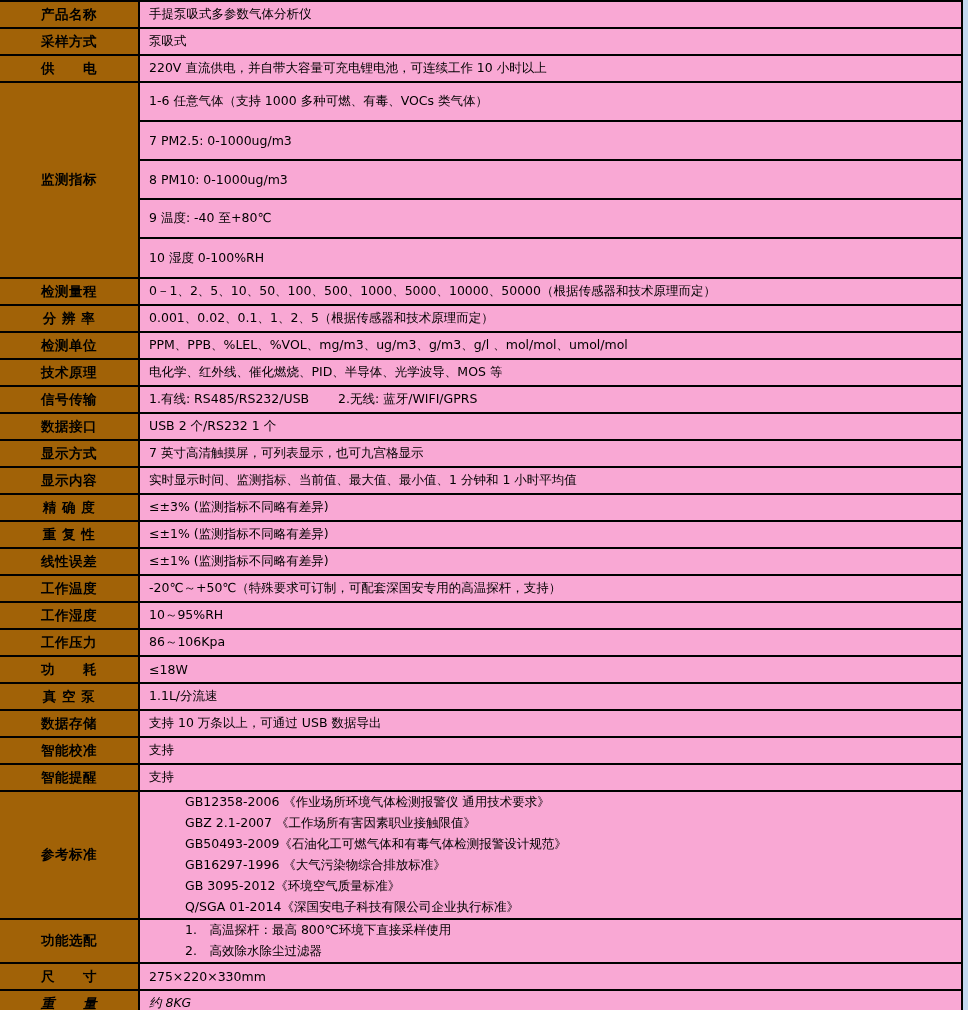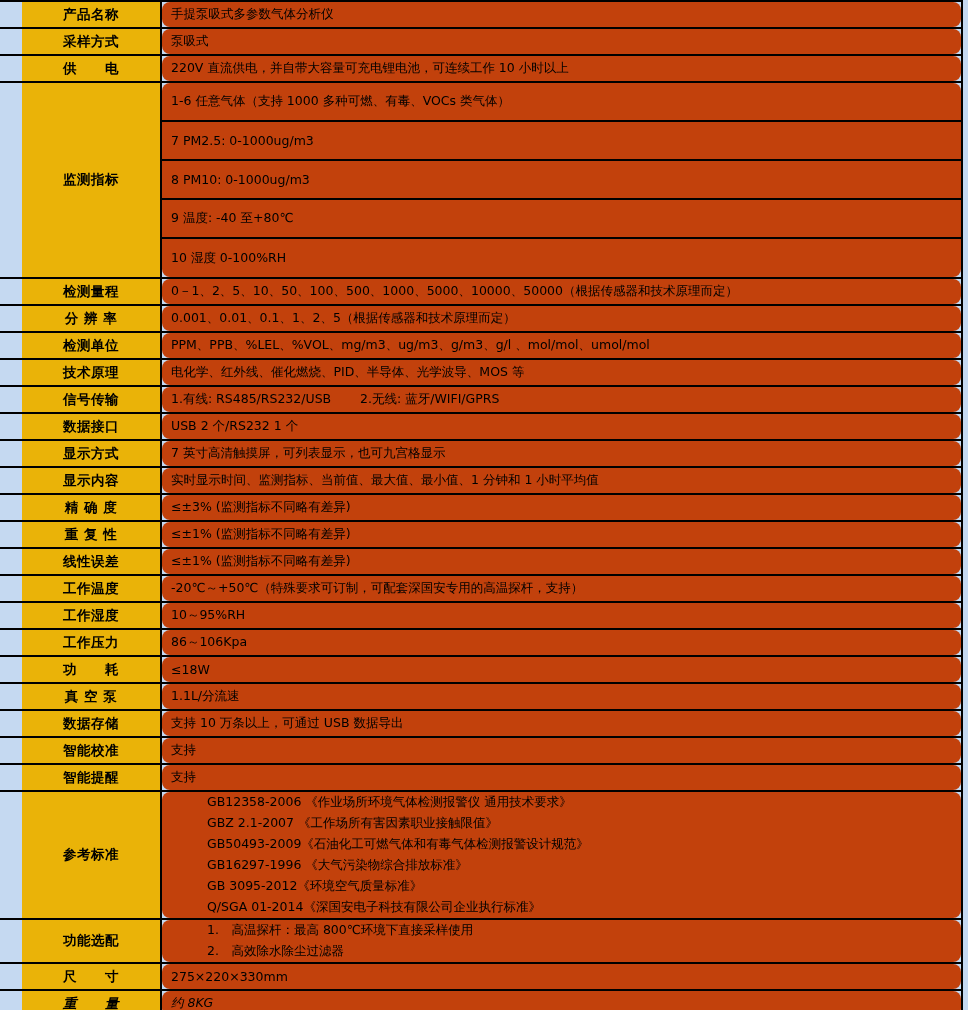--- a/index.html
+++ b/index.html
@@ -25,40 +25,38 @@
     border-bottom: 2px solid #000;
   }
   .row:last-child {
     border-bottom: none;
     font-style: italic;
   }
   .label {
     width: 140px;
     flex-shrink: 0;
     box-sizing: border-box;
-    background: #eab308;
+    background: #a16207;
     border-right: 2px solid #000;
     display: flex;
     align-items: center;
     justify-content: center;
     font-weight: bold;
     font-size: 13.5px;
     text-align: center;
     white-space: pre;
     letter-spacing: 0.5px;
-    margin-left: 22px;
   }
   .values {
     flex: 1;
-    background: #c2410c;
+    background: #f9a8d4;
     display: flex;
     flex-direction: column;
     justify-content: center;
     min-width: 0;
-    border-radius: 8px;
   }
   .value, .cell, .line {
     box-sizing: border-box;
     display: flex;
     align-items: center;
     padding-left: 9px;
     padding-right: 8px;
     font-size: 12.5px;
     white-space: pre;
     overflow: hidden;
@@ -108,21 +106,21 @@
     </div>
     <div class="row">
       <div class="label">检测量程</div>
       <div class="values">
         <div class="value">0－1、2、5、10、50、100、500、1000、5000、10000、50000（根据传感器和技术原理而定）</div>
       </div>
     </div>
     <div class="row">
       <div class="label">分 辨 率</div>
       <div class="values">
-        <div class="value">0.001、0.01、0.1、1、2、5（根据传感器和技术原理而定）</div>
+        <div class="value">0.001、0.02、0.1、1、2、5（根据传感器和技术原理而定）</div>
       </div>
     </div>
     <div class="row">
       <div class="label">检测单位</div>
       <div class="values">
         <div class="value">PPM、PPB、%LEL、%VOL、mg/m3、ug/m3、g/m3、g/l 、mol/mol、umol/mol</div>
       </div>
     </div>
     <div class="row">
       <div class="label">技术原理</div>

